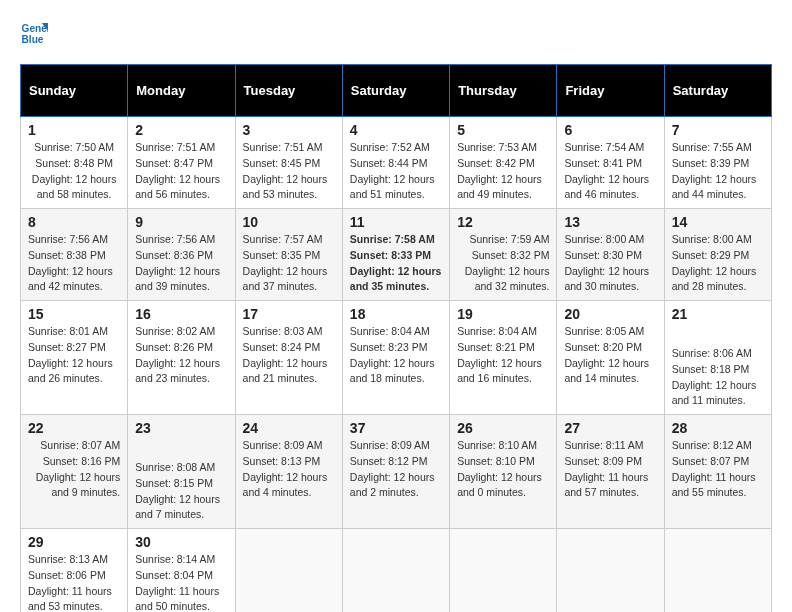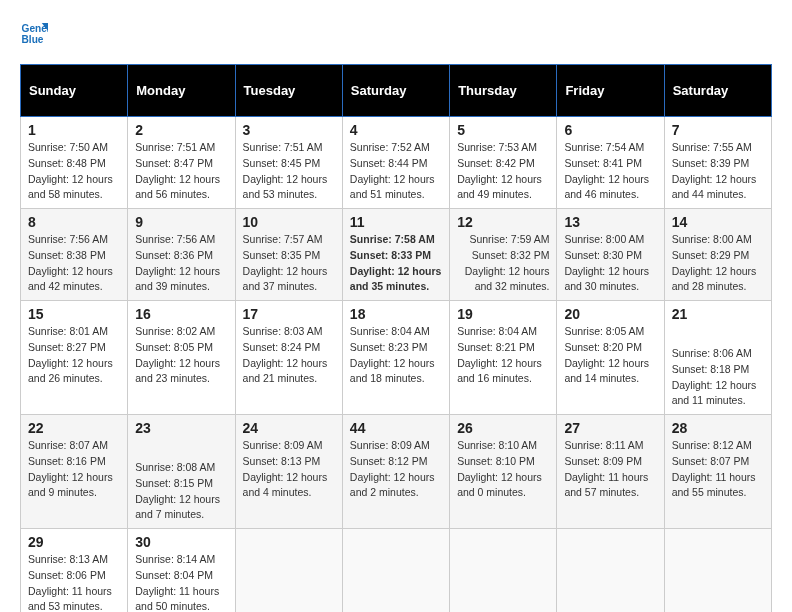--- a/index.html
+++ b/index.html
@@ -120,21 +120,21 @@
         <th>Saturday</th>
         <th>Thursday</th>
         <th>Friday</th>
         <th>Saturday</th>
       </tr>
   </thead>
   <tbody id="calendar-body">
       <tr>
         <td>
           <span class="day-number">1</span>
-          <div class="day-info" style="white-space: pre-line;">Sunrise: 7:50 AM
+          <div class="day-info" style="white-space: pre-line; text-align: center;">Sunrise: 7:50 AM
 Sunset: 8:48 PM
 Daylight: 12 hours
 and 58 minutes.</div>
         </td>
         <td>
           <span class="day-number">2</span>
           <div class="day-info" style="white-space: pre-line;">Sunrise: 7:51 AM
 Sunset: 8:47 PM
 Daylight: 12 hours
 and 56 minutes.</div>
@@ -230,21 +230,21 @@
         <td>
           <span class="day-number">15</span>
           <div class="day-info" style="white-space: pre-line;">Sunrise: 8:01 AM
 Sunset: 8:27 PM
 Daylight: 12 hours
 and 26 minutes.</div>
         </td>
         <td>
           <span class="day-number">16</span>
           <div class="day-info" style="white-space: pre-line;">Sunrise: 8:02 AM
-Sunset: 8:05 PM
+Sunset: 8:26 PM
 Daylight: 12 hours
 and 23 minutes.</div>
         </td>
         <td>
           <span class="day-number">17</span>
           <div class="day-info" style="white-space: pre-line;">Sunrise: 8:03 AM
 Sunset: 8:24 PM
 Daylight: 12 hours
 and 21 minutes.</div>
         </td>
@@ -273,41 +273,41 @@
           <span class="day-number">21</span>
           <div class="day-info" style="white-space: pre-line; margin-top: 24px;">Sunrise: 8:06 AM
 Sunset: 8:18 PM
 Daylight: 12 hours
 and 11 minutes.</div>
         </td>
       </tr>
       <tr>
         <td>
           <span class="day-number">22</span>
-          <div class="day-info" style="white-space: pre-line;">Sunrise: 8:07 AM
+          <div class="day-info" style="white-space: pre-line; text-align: right;">Sunrise: 8:07 AM
 Sunset: 8:16 PM
 Daylight: 12 hours
 and 9 minutes.</div>
         </td>
         <td>
           <span class="day-number">23</span>
           <div class="day-info" style="white-space: pre-line; margin-top: 24px;">Sunrise: 8:08 AM
 Sunset: 8:15 PM
 Daylight: 12 hours
 and 7 minutes.</div>
         </td>
         <td>
           <span class="day-number">24</span>
           <div class="day-info" style="white-space: pre-line;">Sunrise: 8:09 AM
 Sunset: 8:13 PM
 Daylight: 12 hours
 and 4 minutes.</div>
         </td>
         <td>
-          <span class="day-number">44</span>
+          <span class="day-number">37</span>
           <div class="day-info" style="white-space: pre-line;">Sunrise: 8:09 AM
 Sunset: 8:12 PM
 Daylight: 12 hours
 and 2 minutes.</div>
         </td>
         <td>
           <span class="day-number">26</span>
           <div class="day-info" style="white-space: pre-line;">Sunrise: 8:10 AM
 Sunset: 8:10 PM
 Daylight: 12 hours

